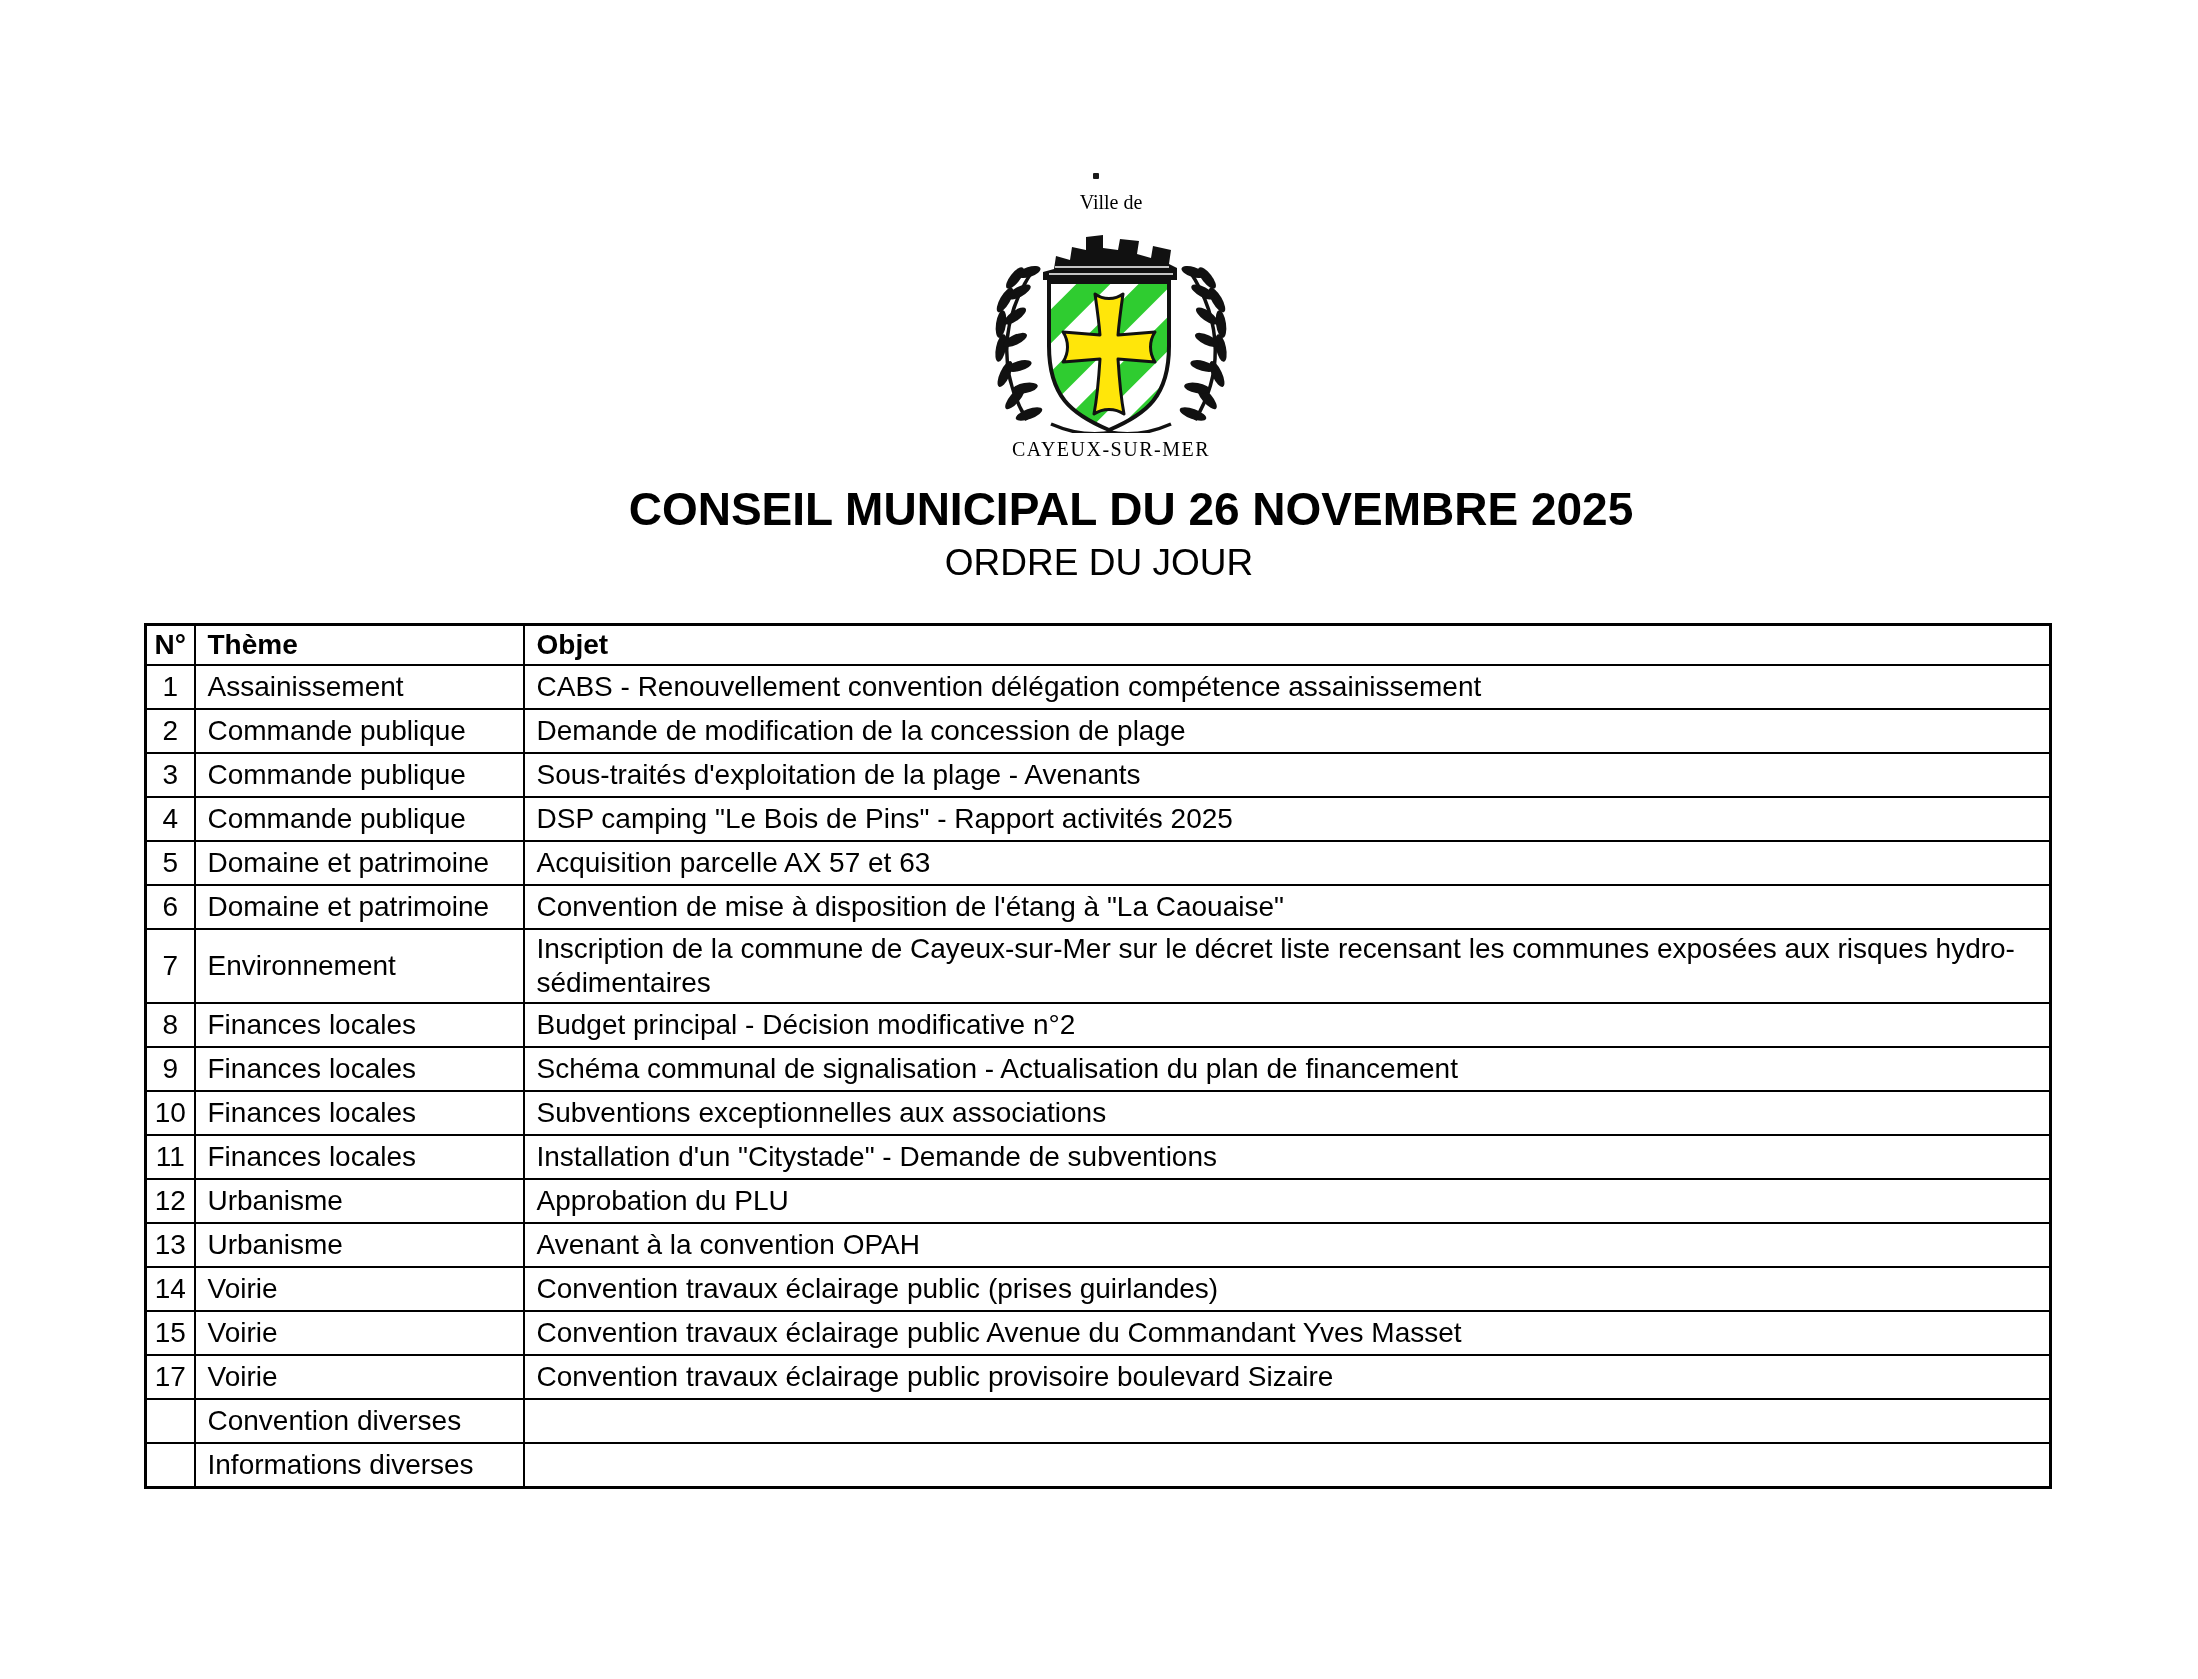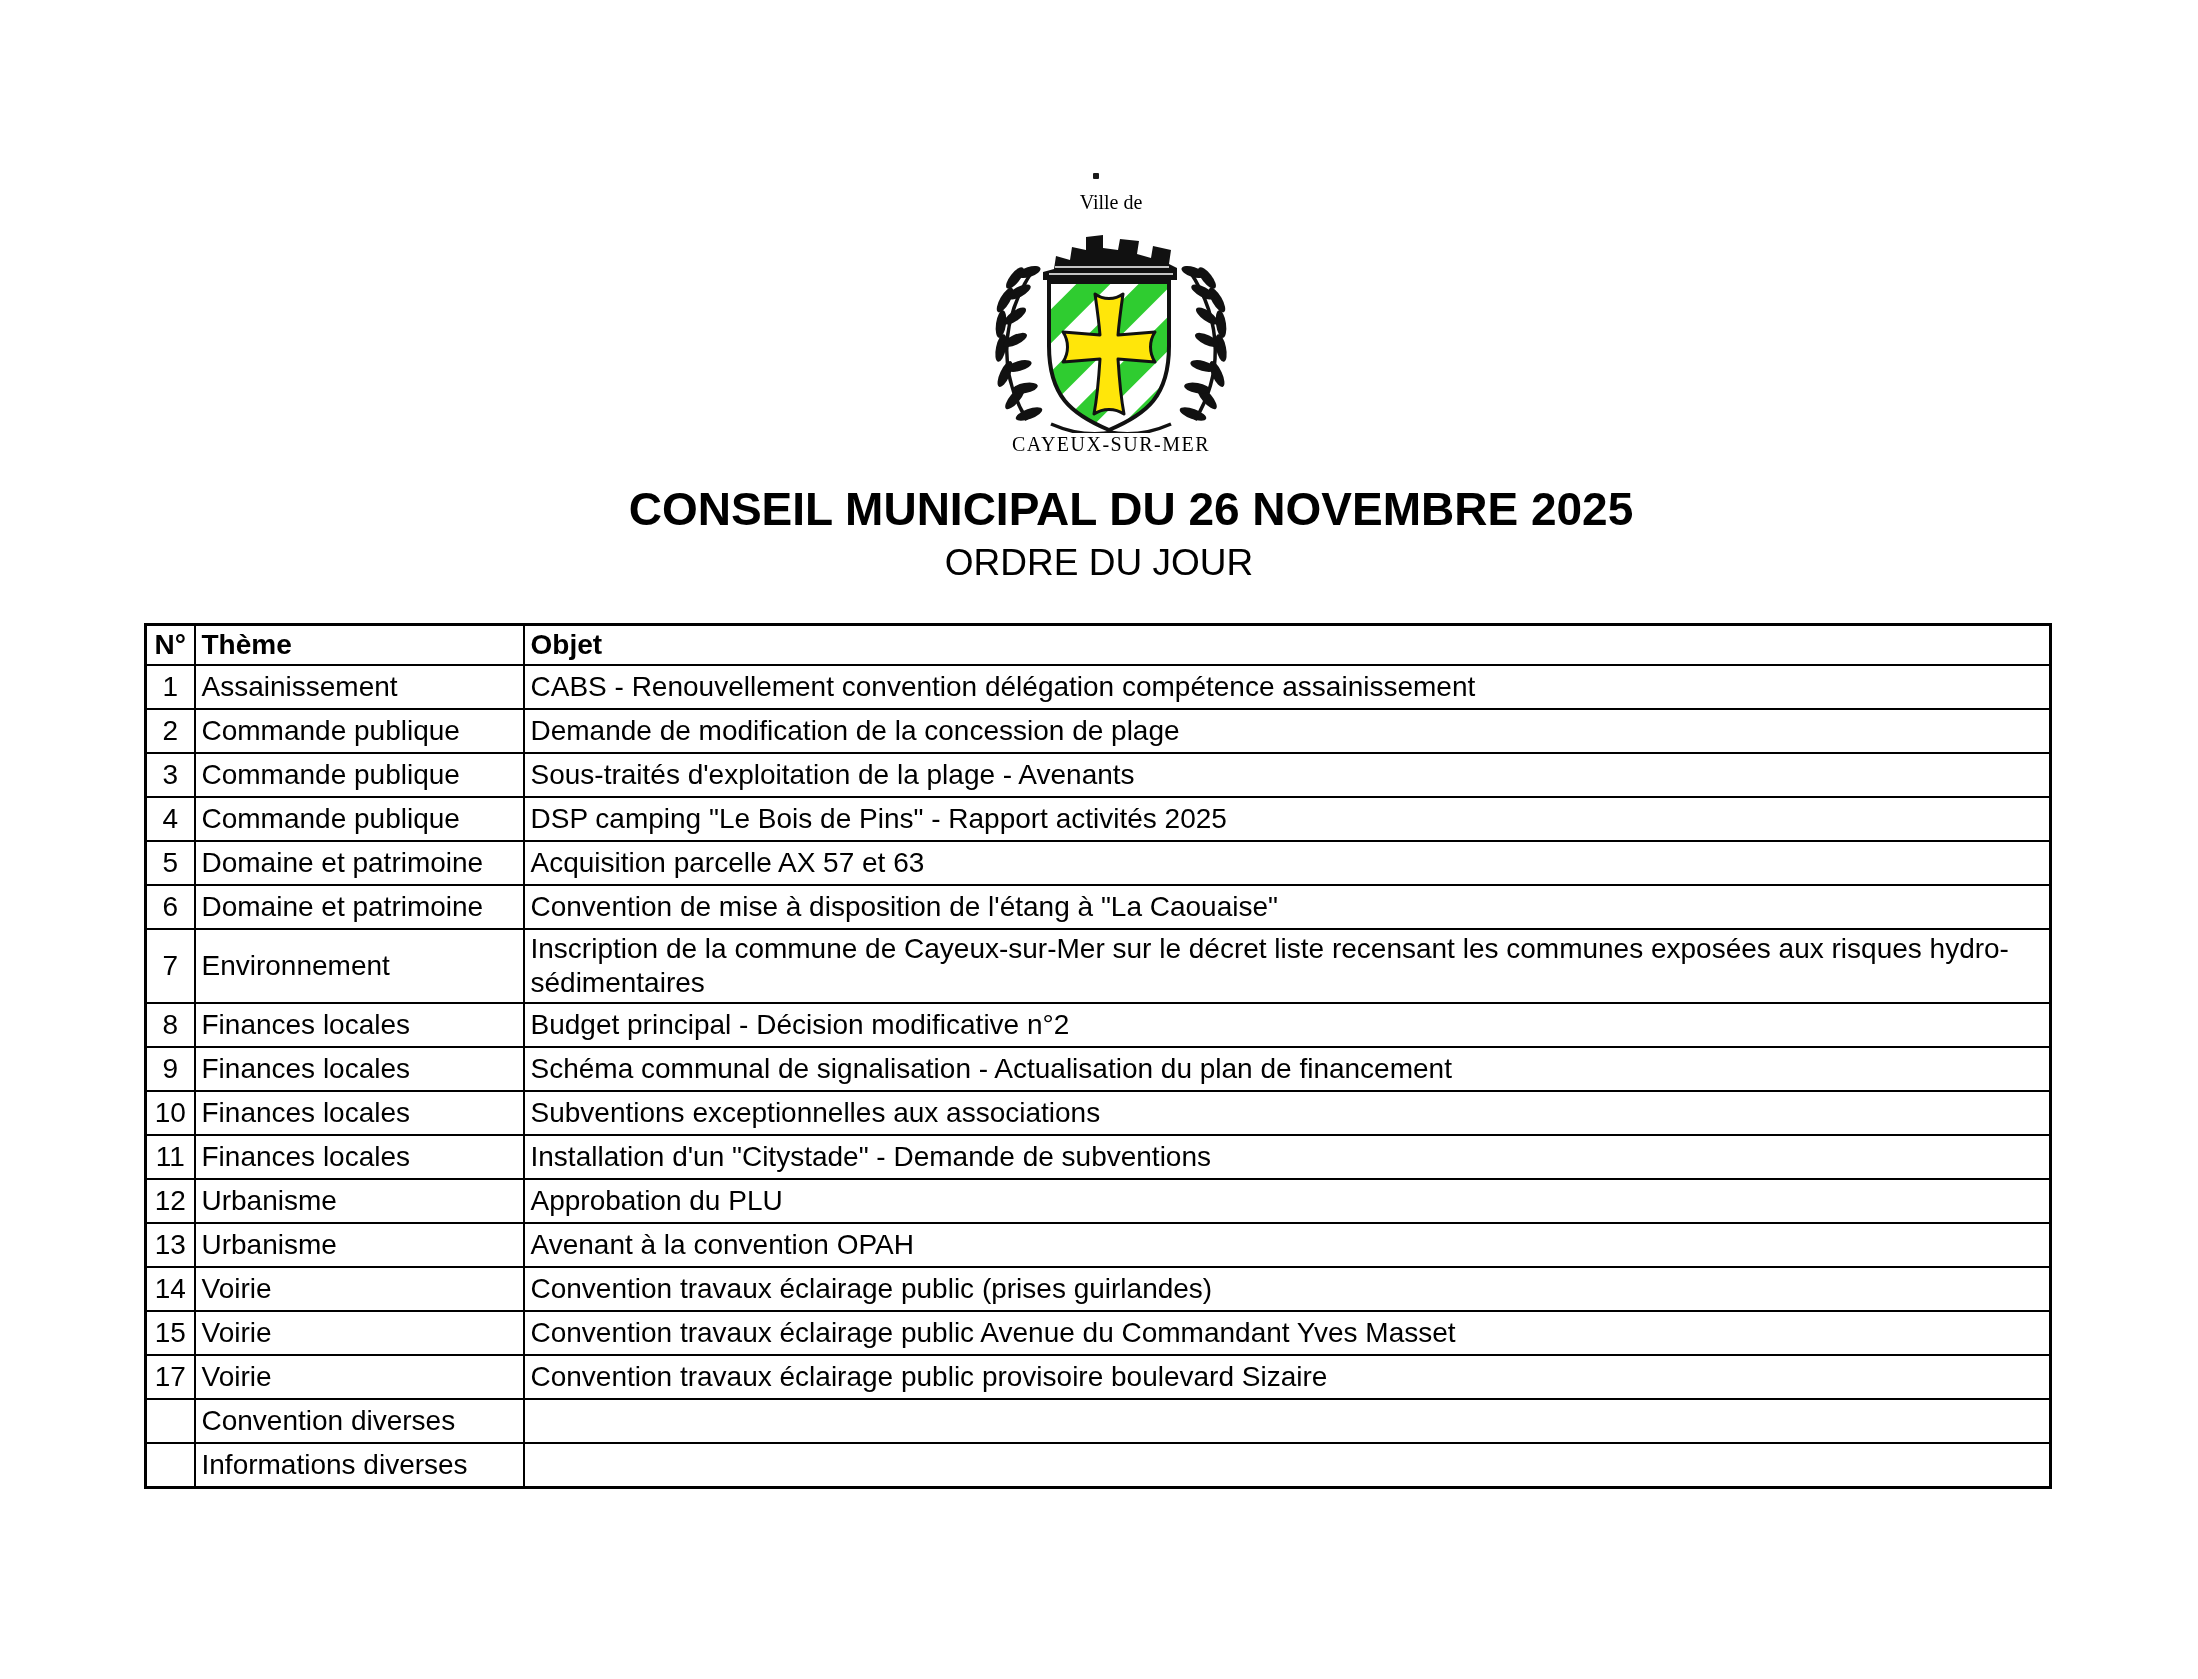--- a/index.html
+++ b/index.html
@@ -4,34 +4,34 @@
 <style>
   html,body { margin:0; padding:0; }
   body {
     width:2198px; height:1679px; background:#ffffff; position:relative;
     font-family:"Liberation Sans", sans-serif; color:#000; overflow:hidden;
   }
   .stray-dot { position:absolute; left:1093px; top:173px; width:6px; height:6px; background:#1a1a1a; border-radius:1px; }
   .logo { position:absolute; left:991px; top:190px; width:240px; text-align:center; font-family:"Liberation Serif", serif; }
   .ville-de { font-size:20px; line-height:24px; }
   .crest { display:block; margin:14px auto 0 auto; }
-  .city-name { font-size:20px; letter-spacing:1.5px; white-space:nowrap; }
+  .city-name { font-size:20px; letter-spacing:1.5px; margin-top:5px; white-space:nowrap; }
   .title-line { position:absolute; left:0; width:2198px; text-align:center; }
   .main-title { top:482px; font-size:46px; font-weight:bold;margin-left:32px; }
   .sub-title { top:542px; font-size:37px; }
   table.agenda {
     position:absolute; left:144px; top:623px; width:1908px;
     border-collapse:collapse; table-layout:fixed; background:#fff;
     border:3px solid #000;
   }
   .agenda col.c-num { width:49px; }
   .agenda col.c-theme { width:329px; }
   .agenda th, .agenda td {
     border:2px solid #000; font-size:28px; line-height:34px;
-    vertical-align:middle; padding:2px 4px 2px 6px; overflow:hidden;
+    vertical-align:middle; padding:2px 4px 2px 12px; overflow:hidden;
   }
   .agenda th { height:31px; font-weight:bold; text-align:left; }
   .agenda th.num { text-align:center; padding:2px 0; }
   .agenda td { height:38px; }
   .agenda td.num { text-align:center; padding:2px 0; }
 </style>
 </head>
 <body>
 
 <div class="stray-dot"></div>

